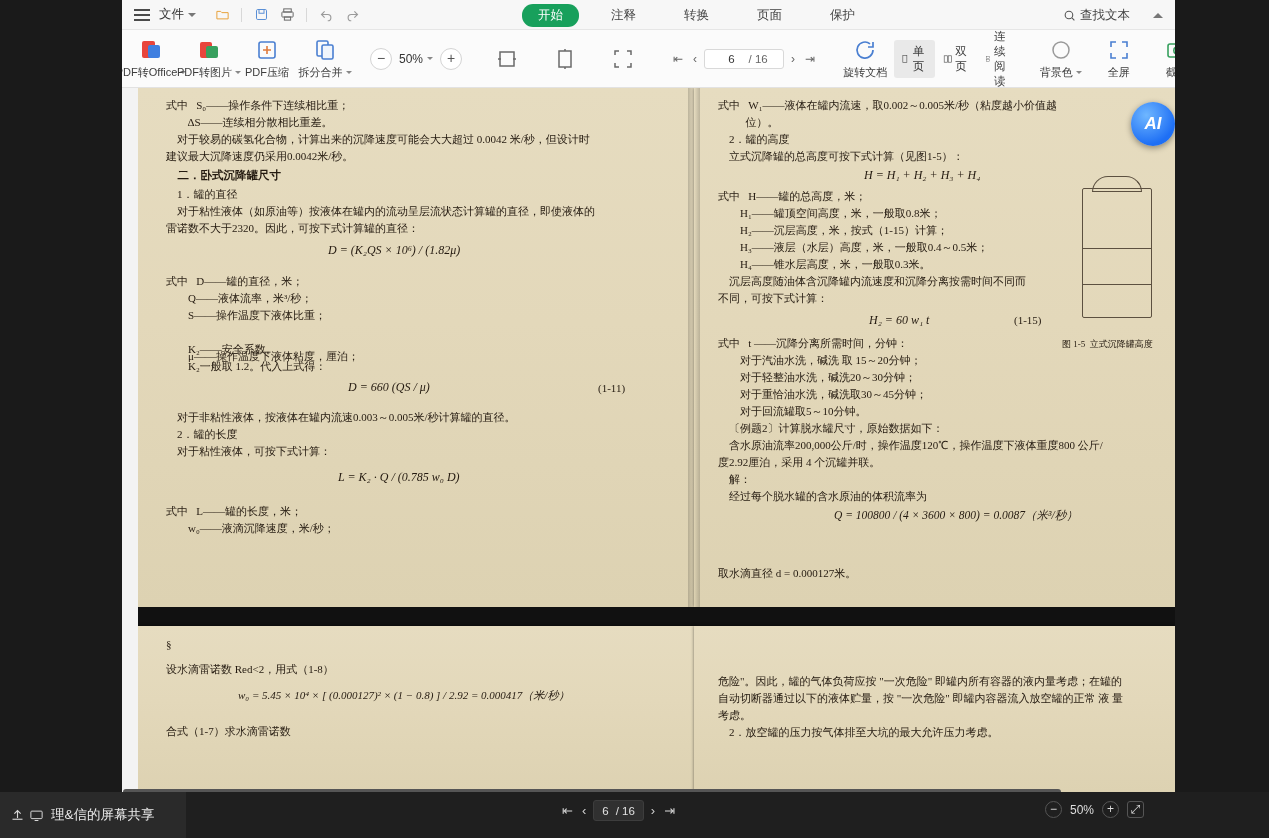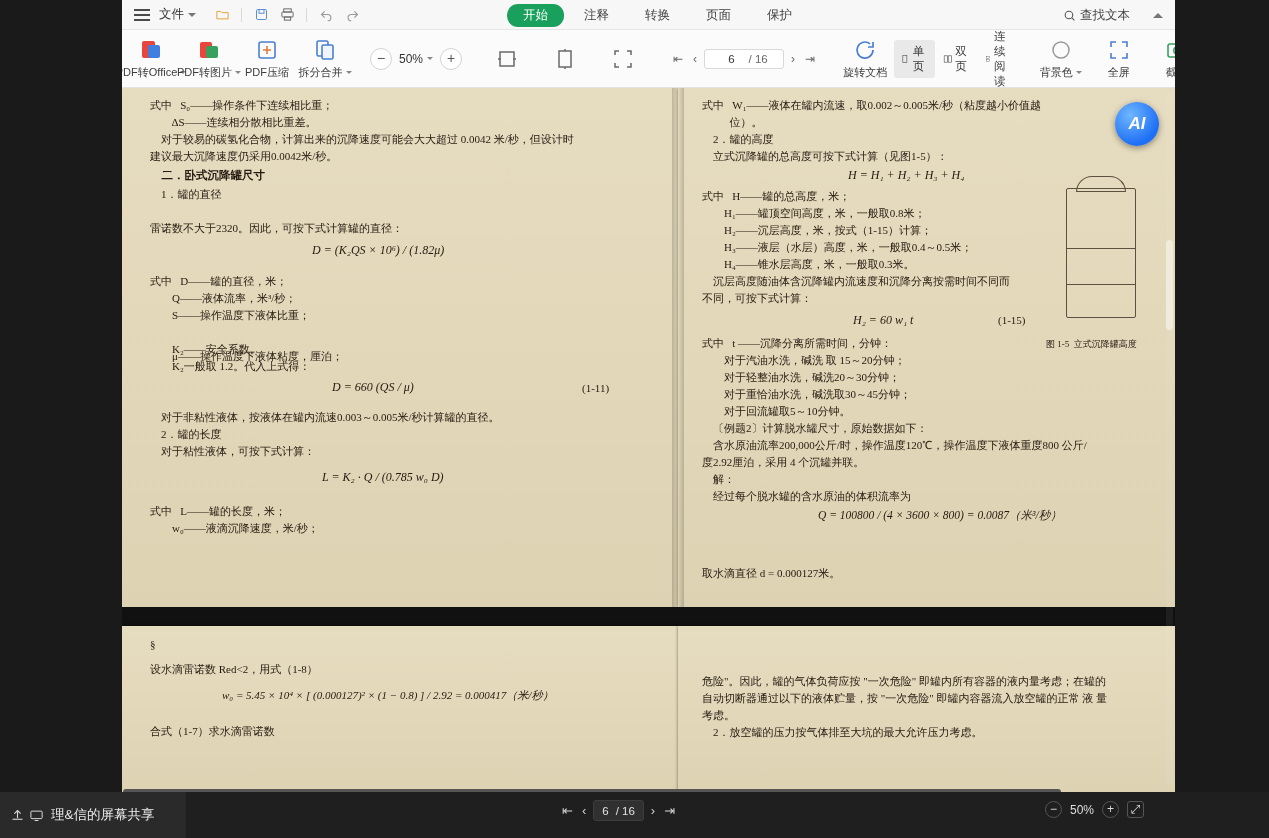--- a/index.html
+++ b/index.html
@@ -57,22 +57,22 @@
   }
   .qat { display: flex; align-items: center; gap: 2px; margin-left: 14px; }
   .qat-btn {
     width: 24px; height: 22px; display: flex; align-items: center; justify-content: center;
     border-radius: 3px; cursor: pointer;
   }
   .qat-btn svg { width: 15px; height: 15px; }
   .qat-sep { width: 1px; height: 14px; background: #d8d8d8; margin: 0 5px; }
 
   .tabs {
-    position: absolute; left: 385px; top: 3px;
-    display: flex; align-items: center; gap: 4px;
+    position: absolute; left: 400px; top: 3px;
+    display: flex; align-items: center; gap: 16px;
   }
   .tab {
     font-size: 12.5px; color: #404040; padding: 4px 16px; cursor: pointer;
     border-radius: 4px;
   }
   .tab.active {
     background: #18a05c; color: #fff; border-radius: 11px; padding: 3px 16px;
   }
   .right-tools {
     position: absolute; right: 8px; top: 0; height: 30px;
@@ -135,21 +135,21 @@
   .view-group { display: flex; align-items: center; gap: 2px; }
   .view-btn {
     display: flex; align-items: center; gap: 3px; font-size: 11.5px; color: #3c3c3c;
     padding: 4px 6px; border-radius: 3px; cursor: pointer;
   }
   .view-btn.active { background: #e9e9e9; }
   .view-btn svg { width: 14px; height: 14px; }
 
   
   .docarea {
-    position: absolute; left: 0; top: 88px; width: 1053px; height: 704px;
+    position: absolute; left: 16px; top: 88px; width: 1053px; height: 704px;
     background: #fef9c3; overflow: hidden;
   }
   .page-spread {
     position: absolute; left: 0; top: 0; width: 1053px;
   }
   .pg {
     position: absolute;
     background: #e9dfc6;
     box-shadow: 0 0 3px rgba(0,0,0,.5);
     overflow: hidden;
@@ -509,20 +509,21 @@
         <div class="pg left">
           <div class="paper-inner"></div>
           <div class="page-fold" style="right:0"></div>
 
           <div class="ptext" style="left:28px; top:10px; font-size:11px;">式中   S₀——操作条件下连续相比重；</div>
           <div class="ptext" style="left:28px; top:27px; font-size:11px;">        ΔS——连续相分散相比重差。</div>
           <div class="ptext" style="left:28px; top:44px; font-size:11px;">    对于较易的碳氢化合物，计算出来的沉降速度可能会大大超过 0.0042 米/秒，但设计时</div>
           <div class="ptext" style="left:28px; top:61px; font-size:11px;">建议最大沉降速度仍采用0.0042米/秒。</div>
           <div class="ptext" style="left:28px; top:80px; font-size:11.5px; font-weight:bold;">    二．卧式沉降罐尺寸</div>
           <div class="ptext" style="left:28px; top:99px; font-size:11px;">    1．罐的直径</div>
+          <div class="ptext" style="left:28px; top:116px; font-size:11px;">    对于粘性液体（如原油等）按液体在罐内的流动呈层流状态计算罐的直径，即使液体的</div>
           <div class="ptext" style="left:28px; top:133px; font-size:11px;">雷诺数不大于2320。因此，可按下式计算罐的直径：</div>
 
           <div class="formula" style="left:190px; top:155px; font-size:12px;">D = (K₂QS × 10⁶) / (1.82μ)</div>
 
           <div class="ptext" style="left:28px; top:186px; font-size:11px;">式中   D——罐的直径，米；</div>
           <div class="ptext" style="left:28px; top:203px; font-size:11px;">        Q——液体流率，米³/秒；</div>
           <div class="ptext" style="left:28px; top:220px; font-size:11px;">        S——操作温度下液体比重；</div>
           <div class="ptext" style="left:28px; top:237px; font-size:11px;margin-top:24px;">        μ——操作温度下液体粘度，厘泊；</div>
           <div class="ptext" style="left:28px; top:254px; font-size:11px;">        K₂——安全系数。</div>
           <div class="ptext" style="left:28px; top:271px; font-size:11px;">        K₂一般取 1.2。代入上式得：</div>

